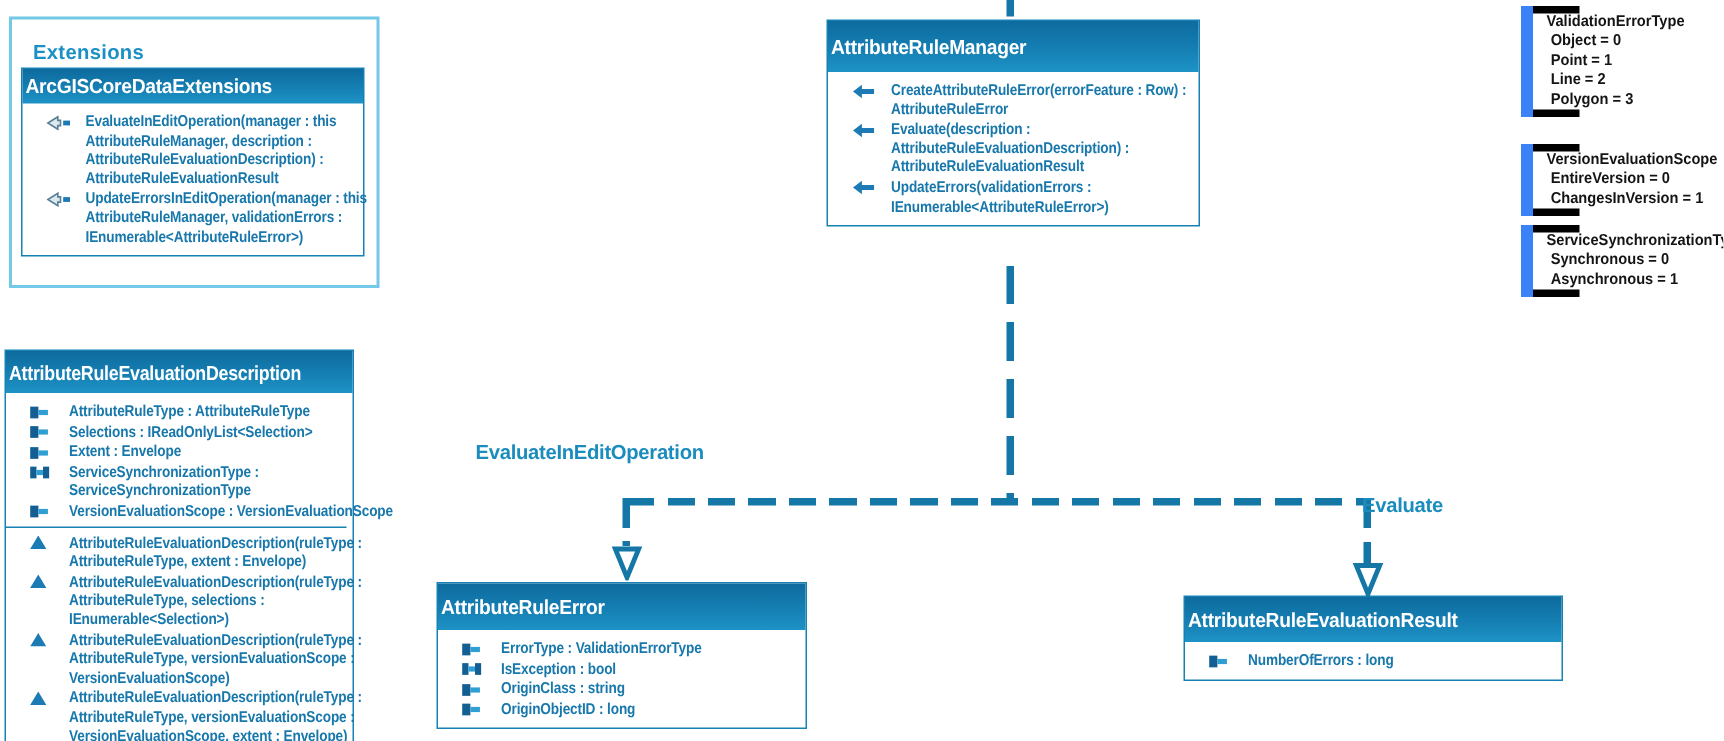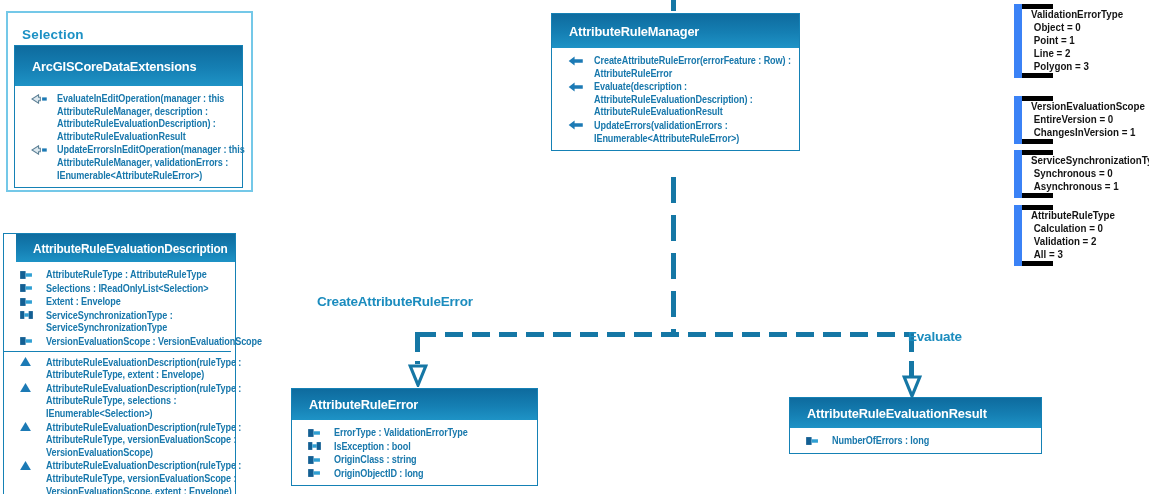--- a/index.html
+++ b/index.html
@@ -5,40 +5,40 @@
   html,body{margin:0;padding:0;background:#fff;}
   #stage{
     position:relative;width:1149px;height:494px;overflow:hidden;background:#fff;
     font-family:"Liberation Sans",sans-serif;
   }
   
   .class-box{position:absolute;background:#fff;border:1px solid #1581b5;box-shadow:0 0 0 0 transparent;}
   .class-header{
     background:linear-gradient(180deg,#0e6b9e 0%,#157fb3 55%,#1e93c6 100%);
     color:#fff;font-weight:bold;display:flex;align-items:center;
-    padding:0 0 0 17px;letter-spacing:-0.2px;white-space:nowrap;
+    padding:0 0 0 2px;letter-spacing:-0.2px;white-space:nowrap;
   }
   .class-header .htx{transform:scaleX(0.95);transform-origin:0 50%;font-size:13.5px;}
   .class-body{padding:6px 4px 5px 16px;}
   .mrow{display:flex;align-items:flex-start;margin-bottom:1px;}
   .mic{flex:0 0 17px;margin-top:1.5px;margin-right:9px;display:flex;justify-content:flex-start;}
   .mtx{transform:scaleX(0.865);transform-origin:0 0;white-space:nowrap;
        font-size:10.5px;font-weight:bold;color:#1878ac;line-height:12.6px;letter-spacing:-0.1px;}
   .mtx .ln{display:block;}
   .sep{height:1px;background:#1581b5;margin:3px 0 4px -16px;}
   
   #ext-group{position:absolute;left:6px;top:11px;width:243px;height:177px;border:2px solid #74c8e8;background:#fff;}
   #ext-label{position:absolute;left:14px;top:14px;font-size:13.5px;font-weight:bold;color:#1b90c4;letter-spacing:0.2px;}
   #ext-class{left:14px;top:45px;width:227px;}
-  #ext-class .class-header{height:40px;}
+  #ext-class .class-header{height:23px;}
   
   #mgr{left:551px;top:13px;width:247px;}
   #mgr .class-header{height:34px;}
   #desc{left:3px;top:233px;width:231px;}
-  #desc .class-header{height:28px;margin-left:12px;}
+  #desc .class-header{height:28px;}
   #err{left:291px;top:388px;width:245px;}
   #err .class-header{height:31px;}
   #res{left:789px;top:397px;width:251px;}
   #res .class-header{height:30px;}
   
   .enum{position:absolute;left:1014px;padding:4px 4px 5px 9px;border-left:8px solid #3b82f6;color:#141414;}
   .enum::before,.enum::after{content:"";position:absolute;left:0;width:31px;height:5px;background:#000;}
   .enum::before{top:0;}
   .enum::after{bottom:0;}
   .etitle{font-size:10.5px;font-weight:bold;line-height:13px;white-space:nowrap;transform:scaleX(0.93);transform-origin:0 0;}
@@ -51,21 +51,21 @@
   .stub{position:absolute;background:#1577a5;}
   .conn-label{position:absolute;font-size:13.5px;font-weight:bold;color:#1b8cbe;letter-spacing:-0.2px;white-space:nowrap;}
   .arrowhead{position:absolute;}
 </style>
 </head>
 <body>
 
 <div id="stage">
 
   <div id="ext-group">
-    <div id="ext-label">Selection</div>
+    <div id="ext-label">Extensions</div>
   </div>
   <div class="class-box" id="ext-class">
     <div class="class-header">
         <span class="htx">ArcGISCoreDataExtensions</span>
       </div>
     <div class="class-body">
       <div class="mrow">
         <span class="mic">
             <svg width="16" height="10" viewBox="0 0 18 11">
               <path d="M8.5 3.5 V0.8 L1 5.5 L8.5 10.2 V7.5 H10.5 V3.5 Z" fill="#dce8ef" stroke="#5b7f94" stroke-width="1.2"></path>
@@ -331,39 +331,33 @@
   </div>
   <div class="enum" id="enum1">
     <div class="etitle">VersionEvaluationScope</div>
     <div class="evl">EntireVersion = 0</div>
     <div class="evl">ChangesInVersion = 1</div>
   </div>
   <div class="enum" id="enum2">
     <div class="etitle">ServiceSynchronizationType</div>
     <div class="evl">Synchronous = 0</div>
     <div class="evl">Asynchronous = 1</div>
-  </div>
-  <div class="enum" id="enum3">
-    <div class="etitle">AttributeRuleType</div>
-    <div class="evl">Calculation = 0</div>
-    <div class="evl">Validation = 2</div>
-    <div class="evl">All = 3</div>
   </div>
 
   <div class="stub" style="left:671px;top:0;width:5px;height:11px;"></div>
   <div class="vdash" style="left:671px;top:177px;height:156px;"></div>
   <div class="hdash" style="left:418px;top:332px;width:495px;"></div>
   <div class="vdash2" style="left:415px;top:332px;height:32px;"></div>
   <div class="arrowhead" style="left:408px;top:364px;">
     <svg width="20" height="23" viewBox="0 0 20 23">
         <path d="M2.2 2 H17.8 L10 21 Z" fill="#ffffff" stroke="#1577a5" stroke-width="3.2"></path>
       </svg>
   </div>
   <div class="vdash2" style="left:909px;top:332px;height:44px;"></div>
   <div class="arrowhead" style="left:902px;top:375px;">
     <svg width="20" height="23" viewBox="0 0 20 23">
         <path d="M2.2 2 H17.8 L10 21 Z" fill="#ffffff" stroke="#1577a5" stroke-width="3.2"></path>
       </svg>
   </div>
-  <div class="conn-label" style="left:317px;top:294px;">CreateAttributeRuleError</div>
+  <div class="conn-label" style="left:317px;top:294px;">EvaluateInEditOperation</div>
   <div class="conn-label" style="left:908px;top:298px;margin-top:31px;">Evaluate</div>
 
 </div>
 
 </body></html>

